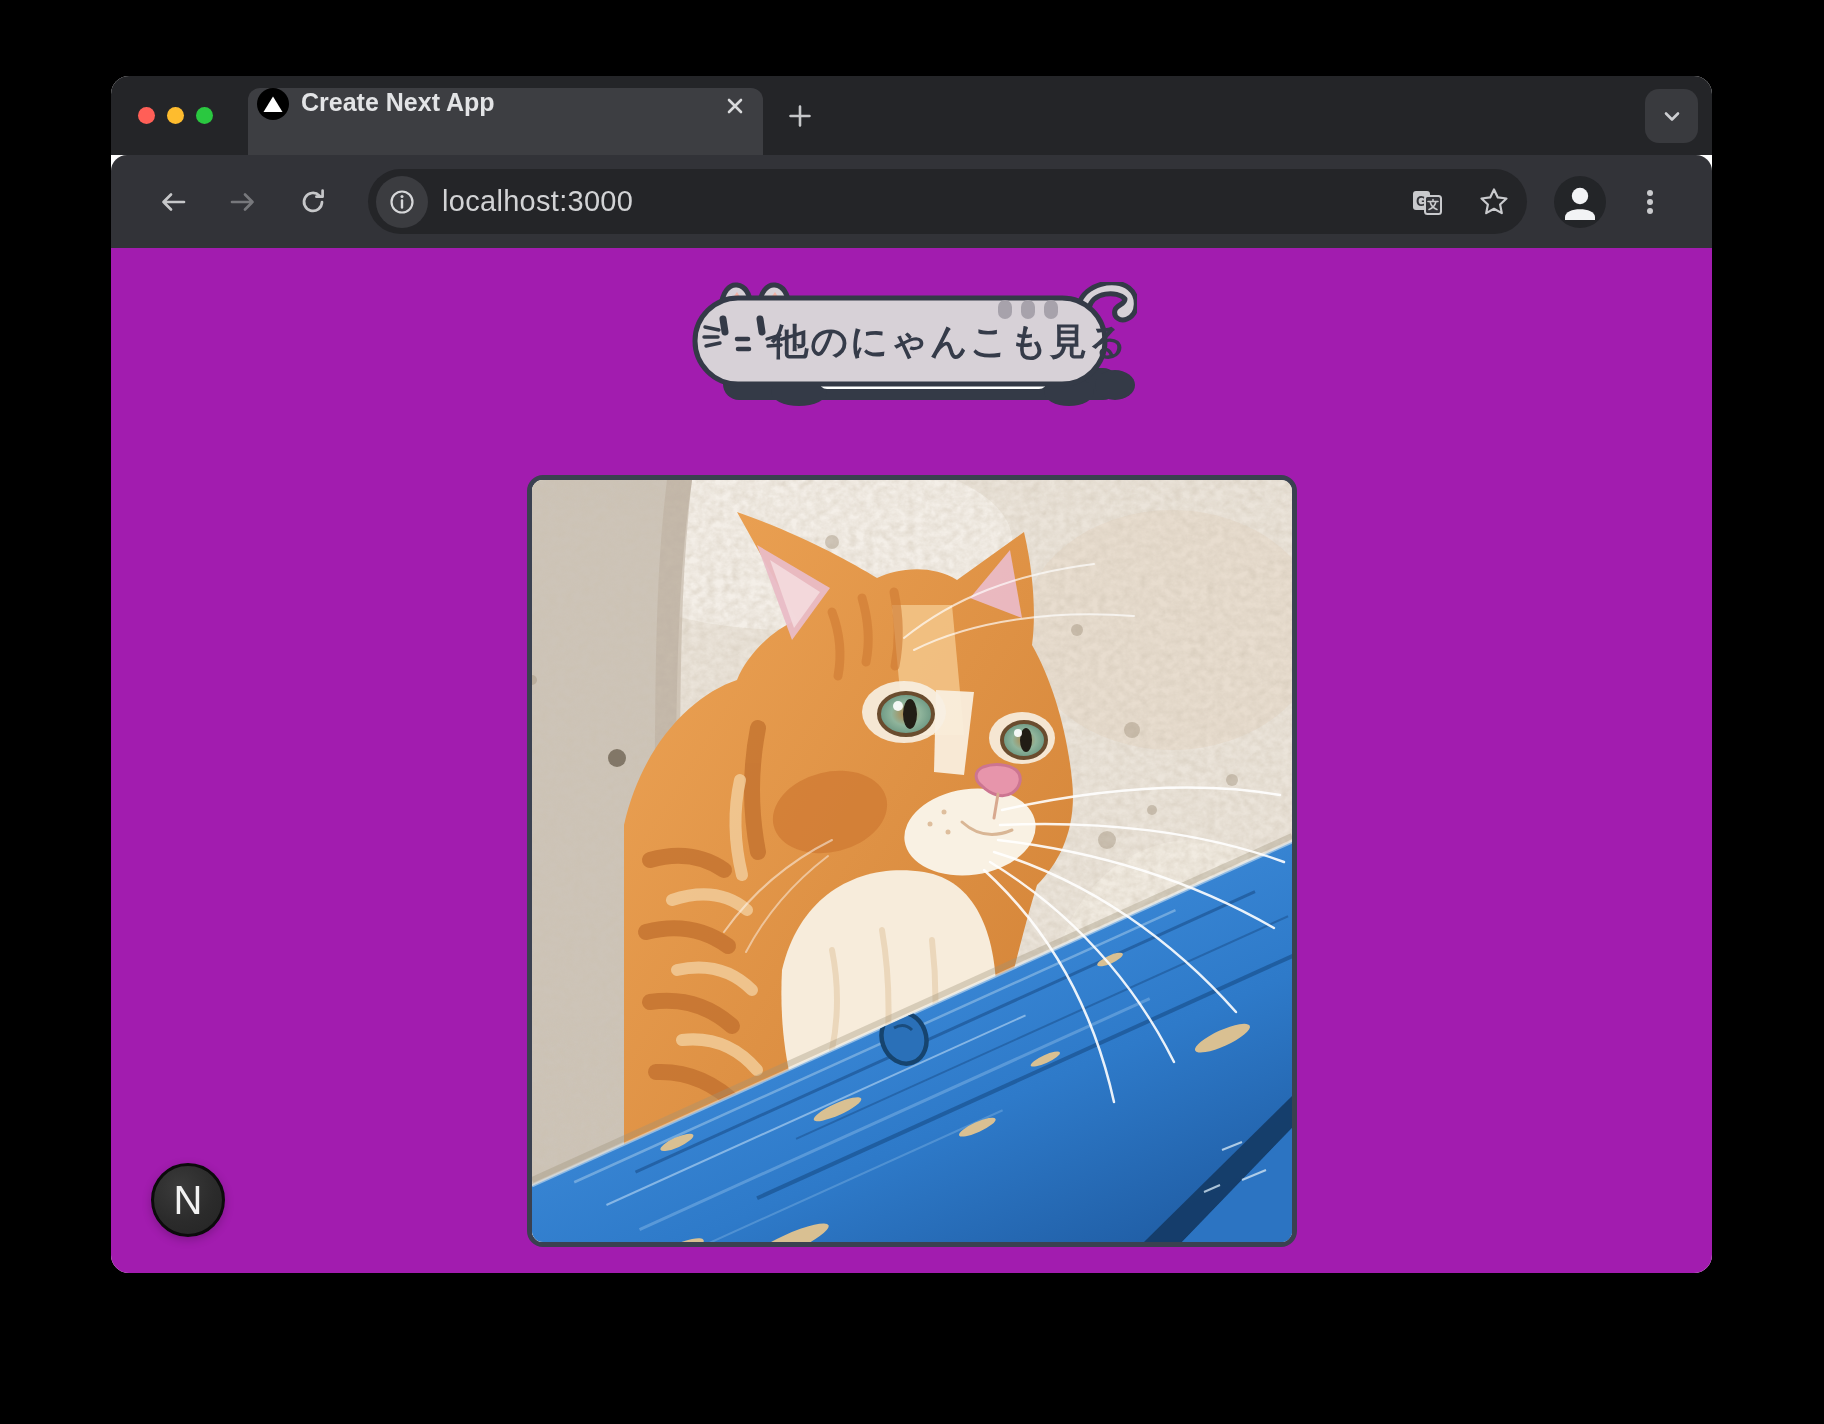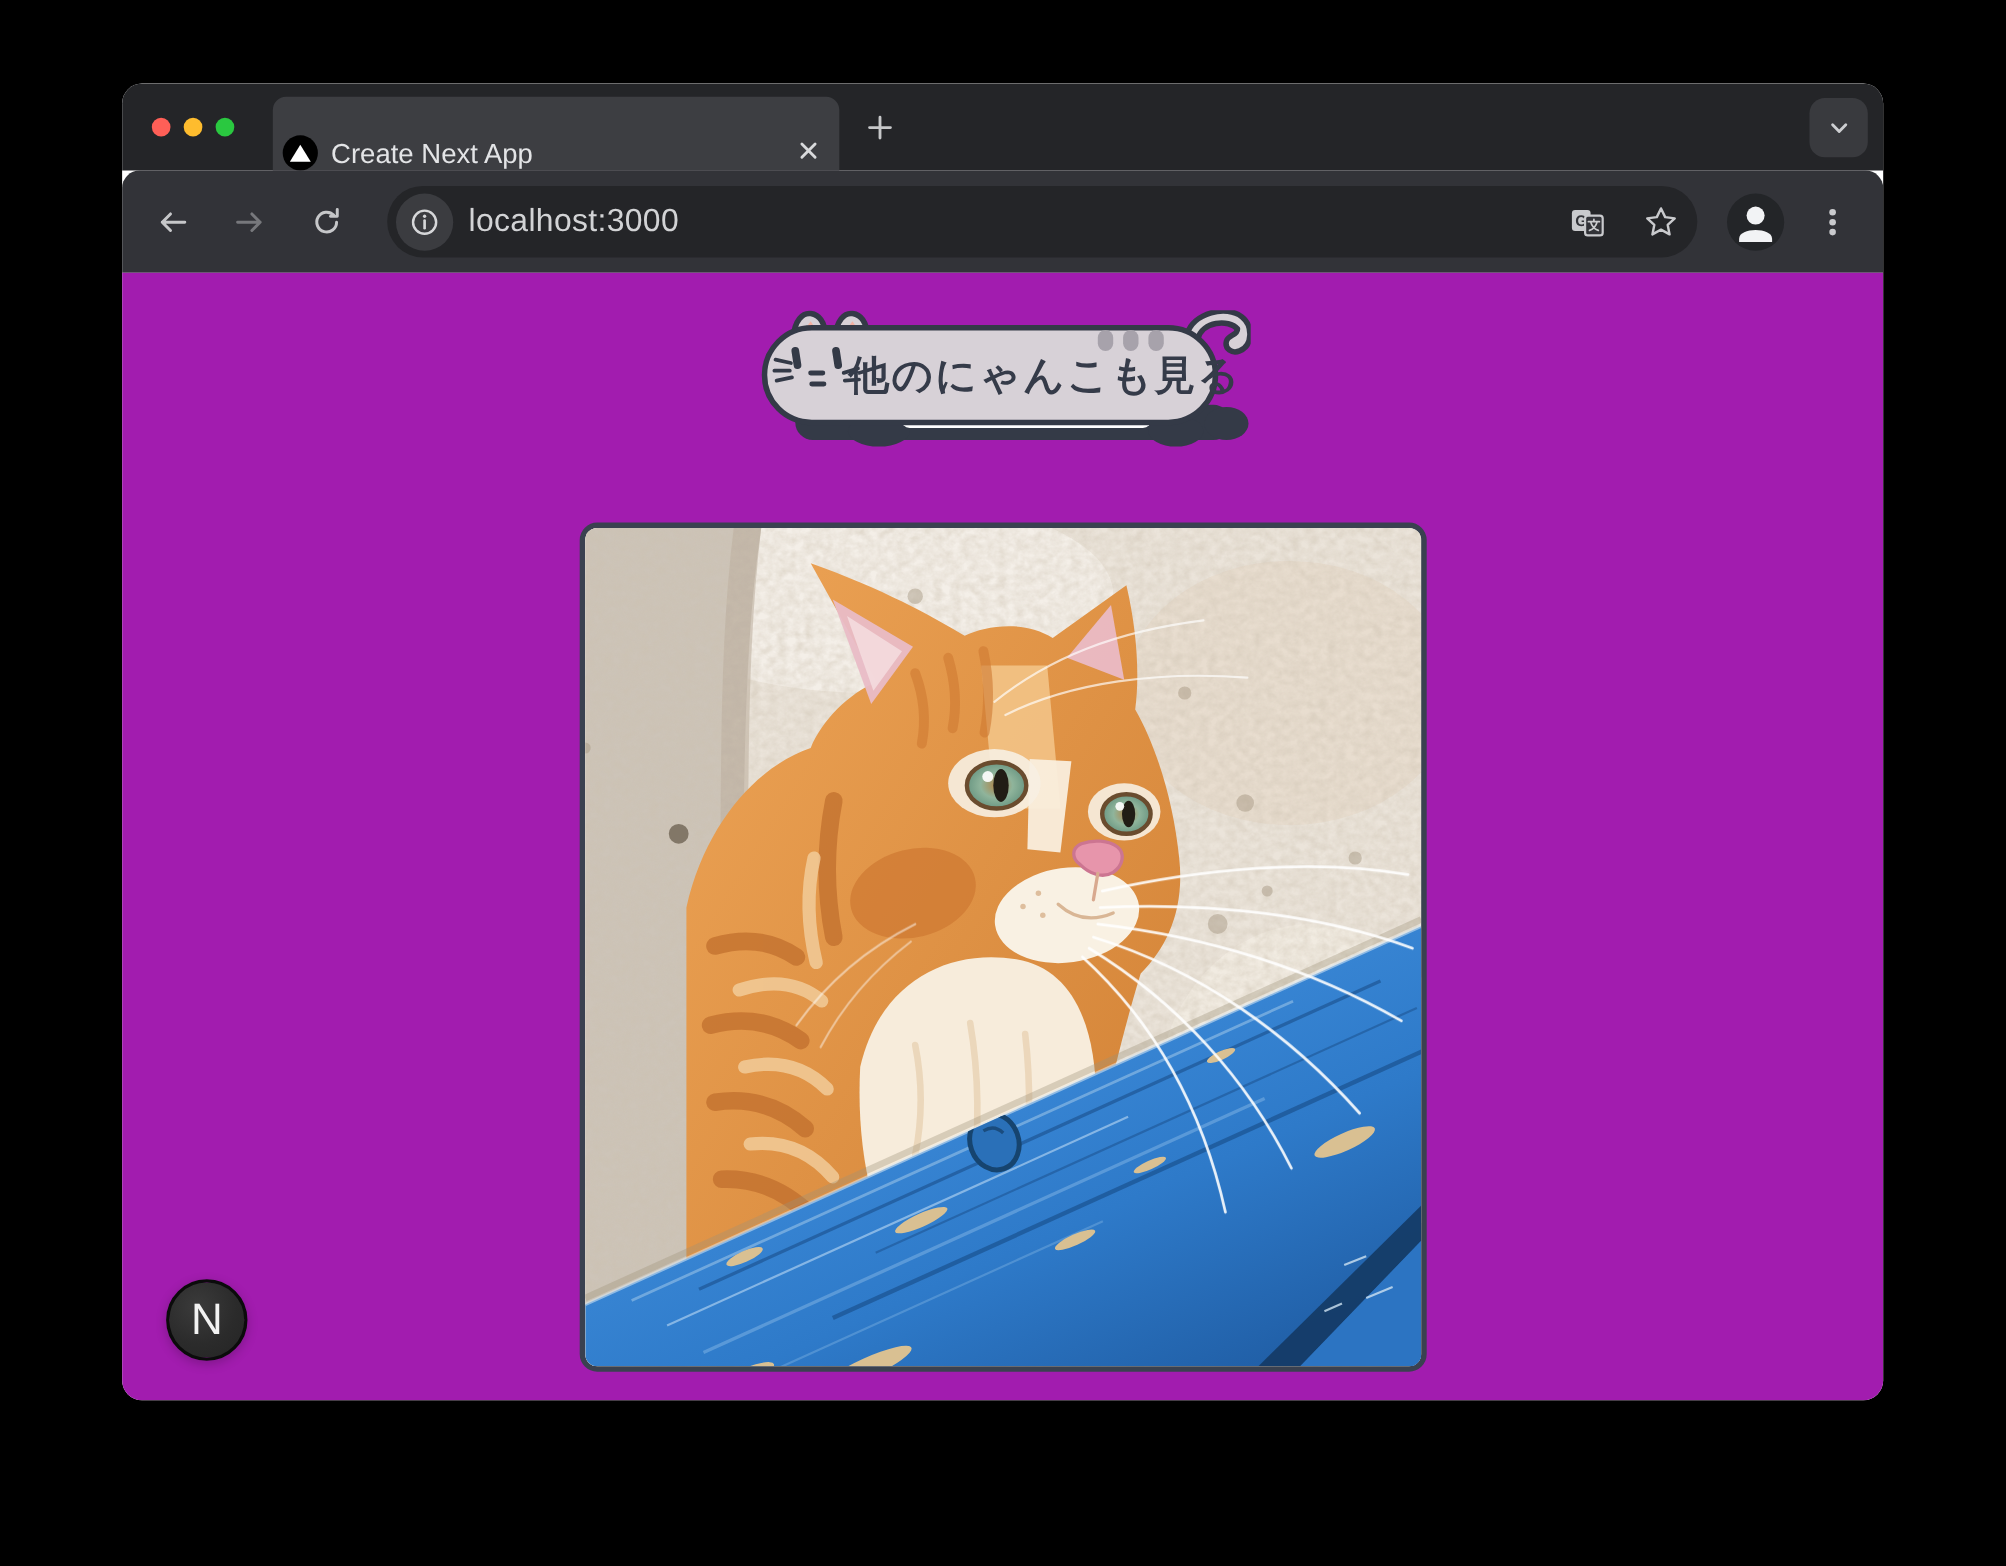--- a/index.html
+++ b/index.html
@@ -5,32 +5,32 @@
   html,body{margin:0;padding:0;width:1824px;height:1424px;background:#000;overflow:hidden;
     font-family:"Liberation Sans","DejaVu Sans",sans-serif;}
   .window{position:absolute;left:111px;top:76px;width:1601px;height:1197px;border-radius:18px;
     overflow:hidden;background:#fff;display:flex;flex-direction:column;}
   
   .tabstrip{height:79px;background:#242528;display:flex;align-items:center;flex:0 0 auto;}
   .traffic{display:flex;align-items:center;gap:12px;padding:0 0 0 27px;}
   .tl{width:17px;height:17px;border-radius:50%;}
   .tl.red{background:#ff5f57}.tl.yellow{background:#febc2e}.tl.green{background:#2ac840}
   .tab{margin-left:35px;align-self:flex-end;width:515px;height:67px;background:#3d3e42;
-    border-radius:12px 12px 0 0;display:flex;align-items:flex-end;}
+    border-radius:12px 12px 0 0;display:flex;align-items:flex-start;font-weight:bold;}
   .favicon{width:32px;height:32px;margin-left:9px;border-radius:50%;background:#000;
     display:flex;align-items:center;justify-content:center;flex:0 0 auto;}
   .tab-title{margin-left:12px;color:#e3e4e6;font-size:25px;white-space:nowrap;overflow:hidden;flex:1;}
   .icon-btn{border:none;background:transparent;padding:0;display:flex;align-items:center;
     justify-content:center;cursor:pointer;}
   .tab-close{width:36px;height:36px;margin-right:10px;border-radius:50%;}
   .newtab{width:48px;height:48px;margin-left:13px;border-radius:50%;}
   .chevron-btn{margin-left:auto;margin-right:14px;width:53px;height:54px;border-radius:14px;background:#393a3e;}
   
   .navbar{height:93px;background:#323338;border-radius:16px 16px 0 0;display:flex;align-items:center;
-    padding:0 22px;flex:0 0 auto;}
+    padding:0 38px;flex:0 0 auto;}
   .nav-ic{width:48px;height:48px;border-radius:50%;}
   .nav-ic + .nav-ic{margin-left:22px;}
   .omnibox{margin-left:31px;flex:1;height:65px;border-radius:33px;background:#242528;
     display:flex;align-items:center;min-width:0;}
   .siteinfo{width:52px;height:52px;margin-left:8px;border-radius:50%;background:#3b3c40;flex:0 0 auto;}
   .url-text{margin-left:14px;color:#d2d3d5;font-size:29px;letter-spacing:.3px;white-space:nowrap;
     overflow:hidden;flex:1;}
   .omni-actions{display:flex;align-items:center;gap:28px;padding-right:14px;}
   .omni-actions .icon-btn{width:38px;height:38px;border-radius:50%;}
   .avatar-btn{margin-left:27px;width:52px;height:52px;border-radius:50%;background:#232528;}

